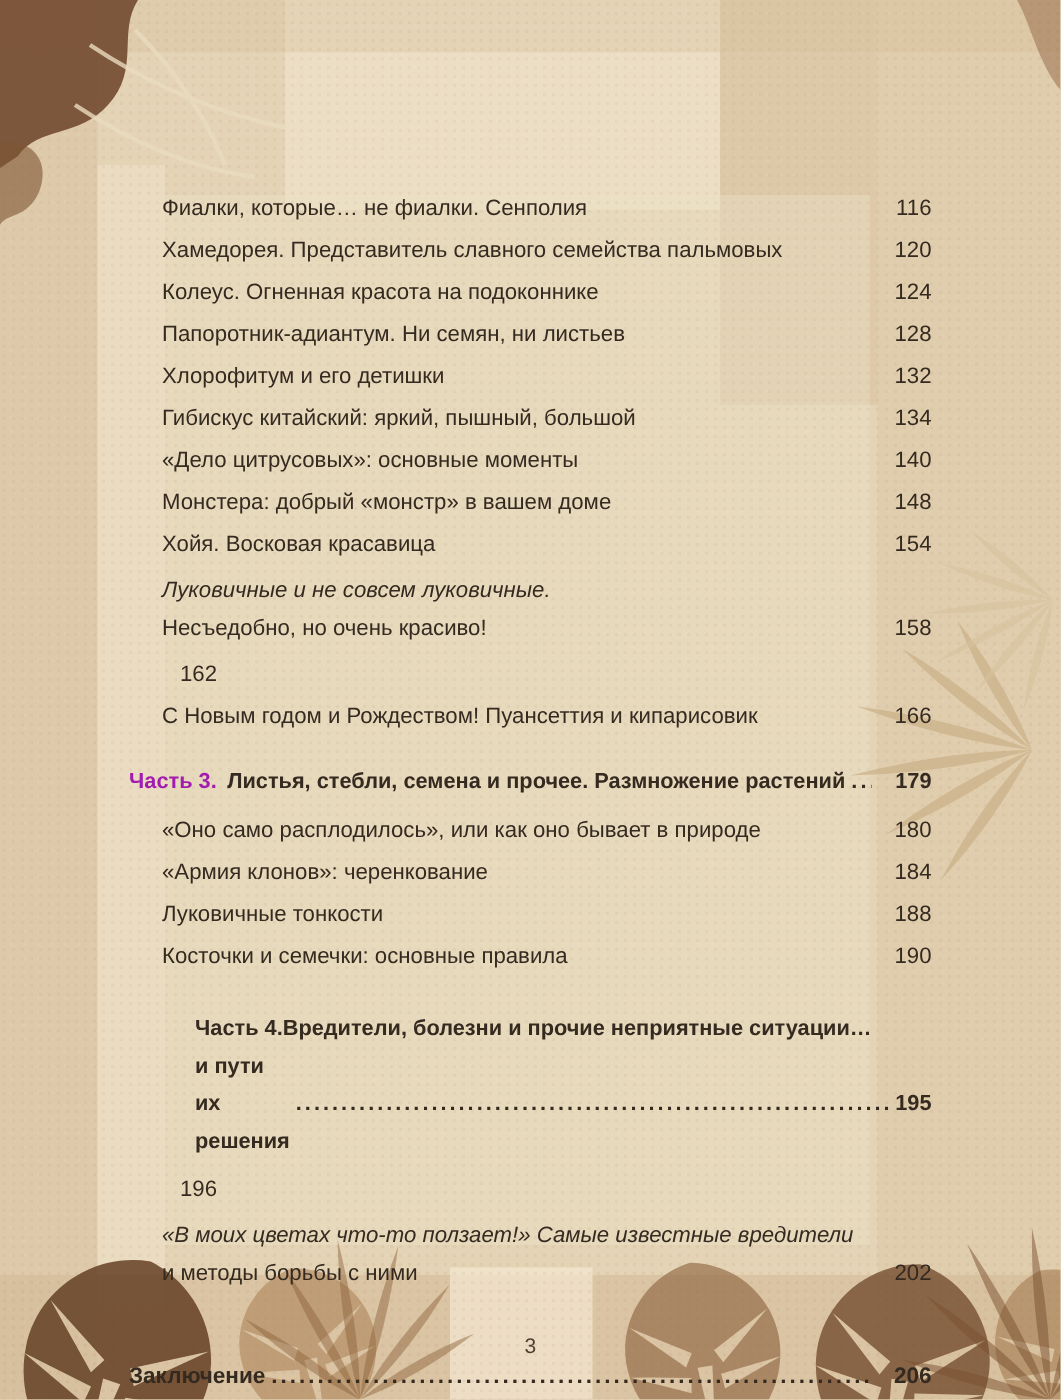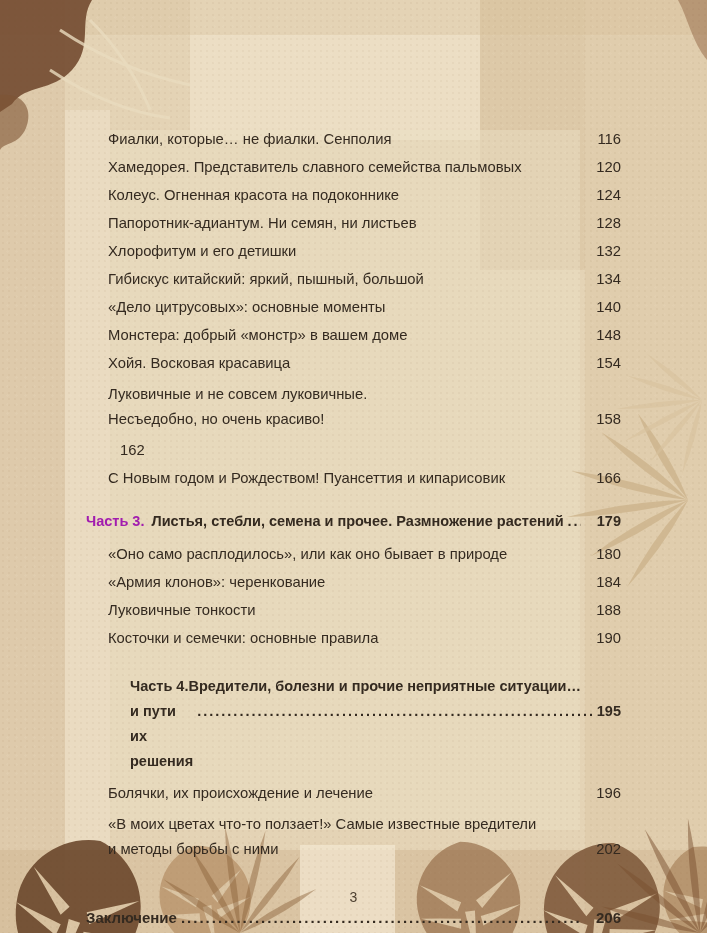--- a/index.html
+++ b/index.html
@@ -22,27 +22,27 @@
   .content{
     position:absolute;left:86px;right:86px;top:130px;
     color:#342a20;font-size:14.8px;
   }
   .row{display:flex;align-items:flex-start;line-height:19px;margin-bottom:9px;}
   .row .title{flex:0 1 auto;}
   .row .pagenum{flex:0 0 auto;margin-left:12px;}
   .entry,.entry2{padding-left:22px;}
   .entry{justify-content:space-between;}
   .entry2{display:block;margin-bottom:9px;}
-  .entry2 .l1{line-height:25px;}
+  .entry2 .l1{line-height:25px;font-style:italic;}
   .entry2 .l2{display:flex;justify-content:space-between;align-items:baseline;line-height:25px;}
   .part{font-weight:bold;font-size:14.5px;margin-top:24px;margin-bottom:14px;white-space:nowrap;}
   .part .part-label{color:#a21caf;margin-right:7px;flex:0 0 auto;}
   .part2{display:block;font-weight:bold;font-size:14.5px;margin-top:26px;margin-bottom:10px;margin-left:44px;}
   .part2 .l1{display:flex;align-items:baseline;line-height:25px;white-space:nowrap;}
-  .part2 .l2{display:flex;align-items:flex-start;line-height:25px;}
+  .part2 .l2{display:flex;align-items:center;line-height:25px;}
   .conclusion{font-weight:bold;font-size:15px;margin-top:46px;}
   .leader{
     flex:1 1 auto;overflow:hidden;white-space:nowrap;min-width:10px;
     letter-spacing:2px;margin:0 4px;
   }
   .footer-pagenum{
     position:absolute;bottom:28px;left:0;width:100%;text-align:center;
     color:#4e4132;font-size:14px;
   }
 </style>
@@ -185,21 +185,20 @@
           <span class="part-label">Часть 4.</span>
           <span class="title">Вредители, болезни и прочие неприятные ситуации…</span>
         </div>
         <div class="l2">
           <span class="title">и пути их решения</span>
           <span class="leader">........................................................................................................................................................................................................</span>
           <span class="pagenum">195</span>
         </div>
       </div>
       <div class="row entry">
-        <span class="title">Болячки, их происхождение и лечение</span>
         <span class="pagenum">196</span>
       </div>
       <div class="entry2">
         <div class="l1">«В моих цветах что-то ползает!» Самые известные вредители</div>
         <div class="l2">
           <span class="title">и методы борьбы с ними</span>
           <span class="pagenum">202</span>
         </div>
       </div>
       <div class="row conclusion">

